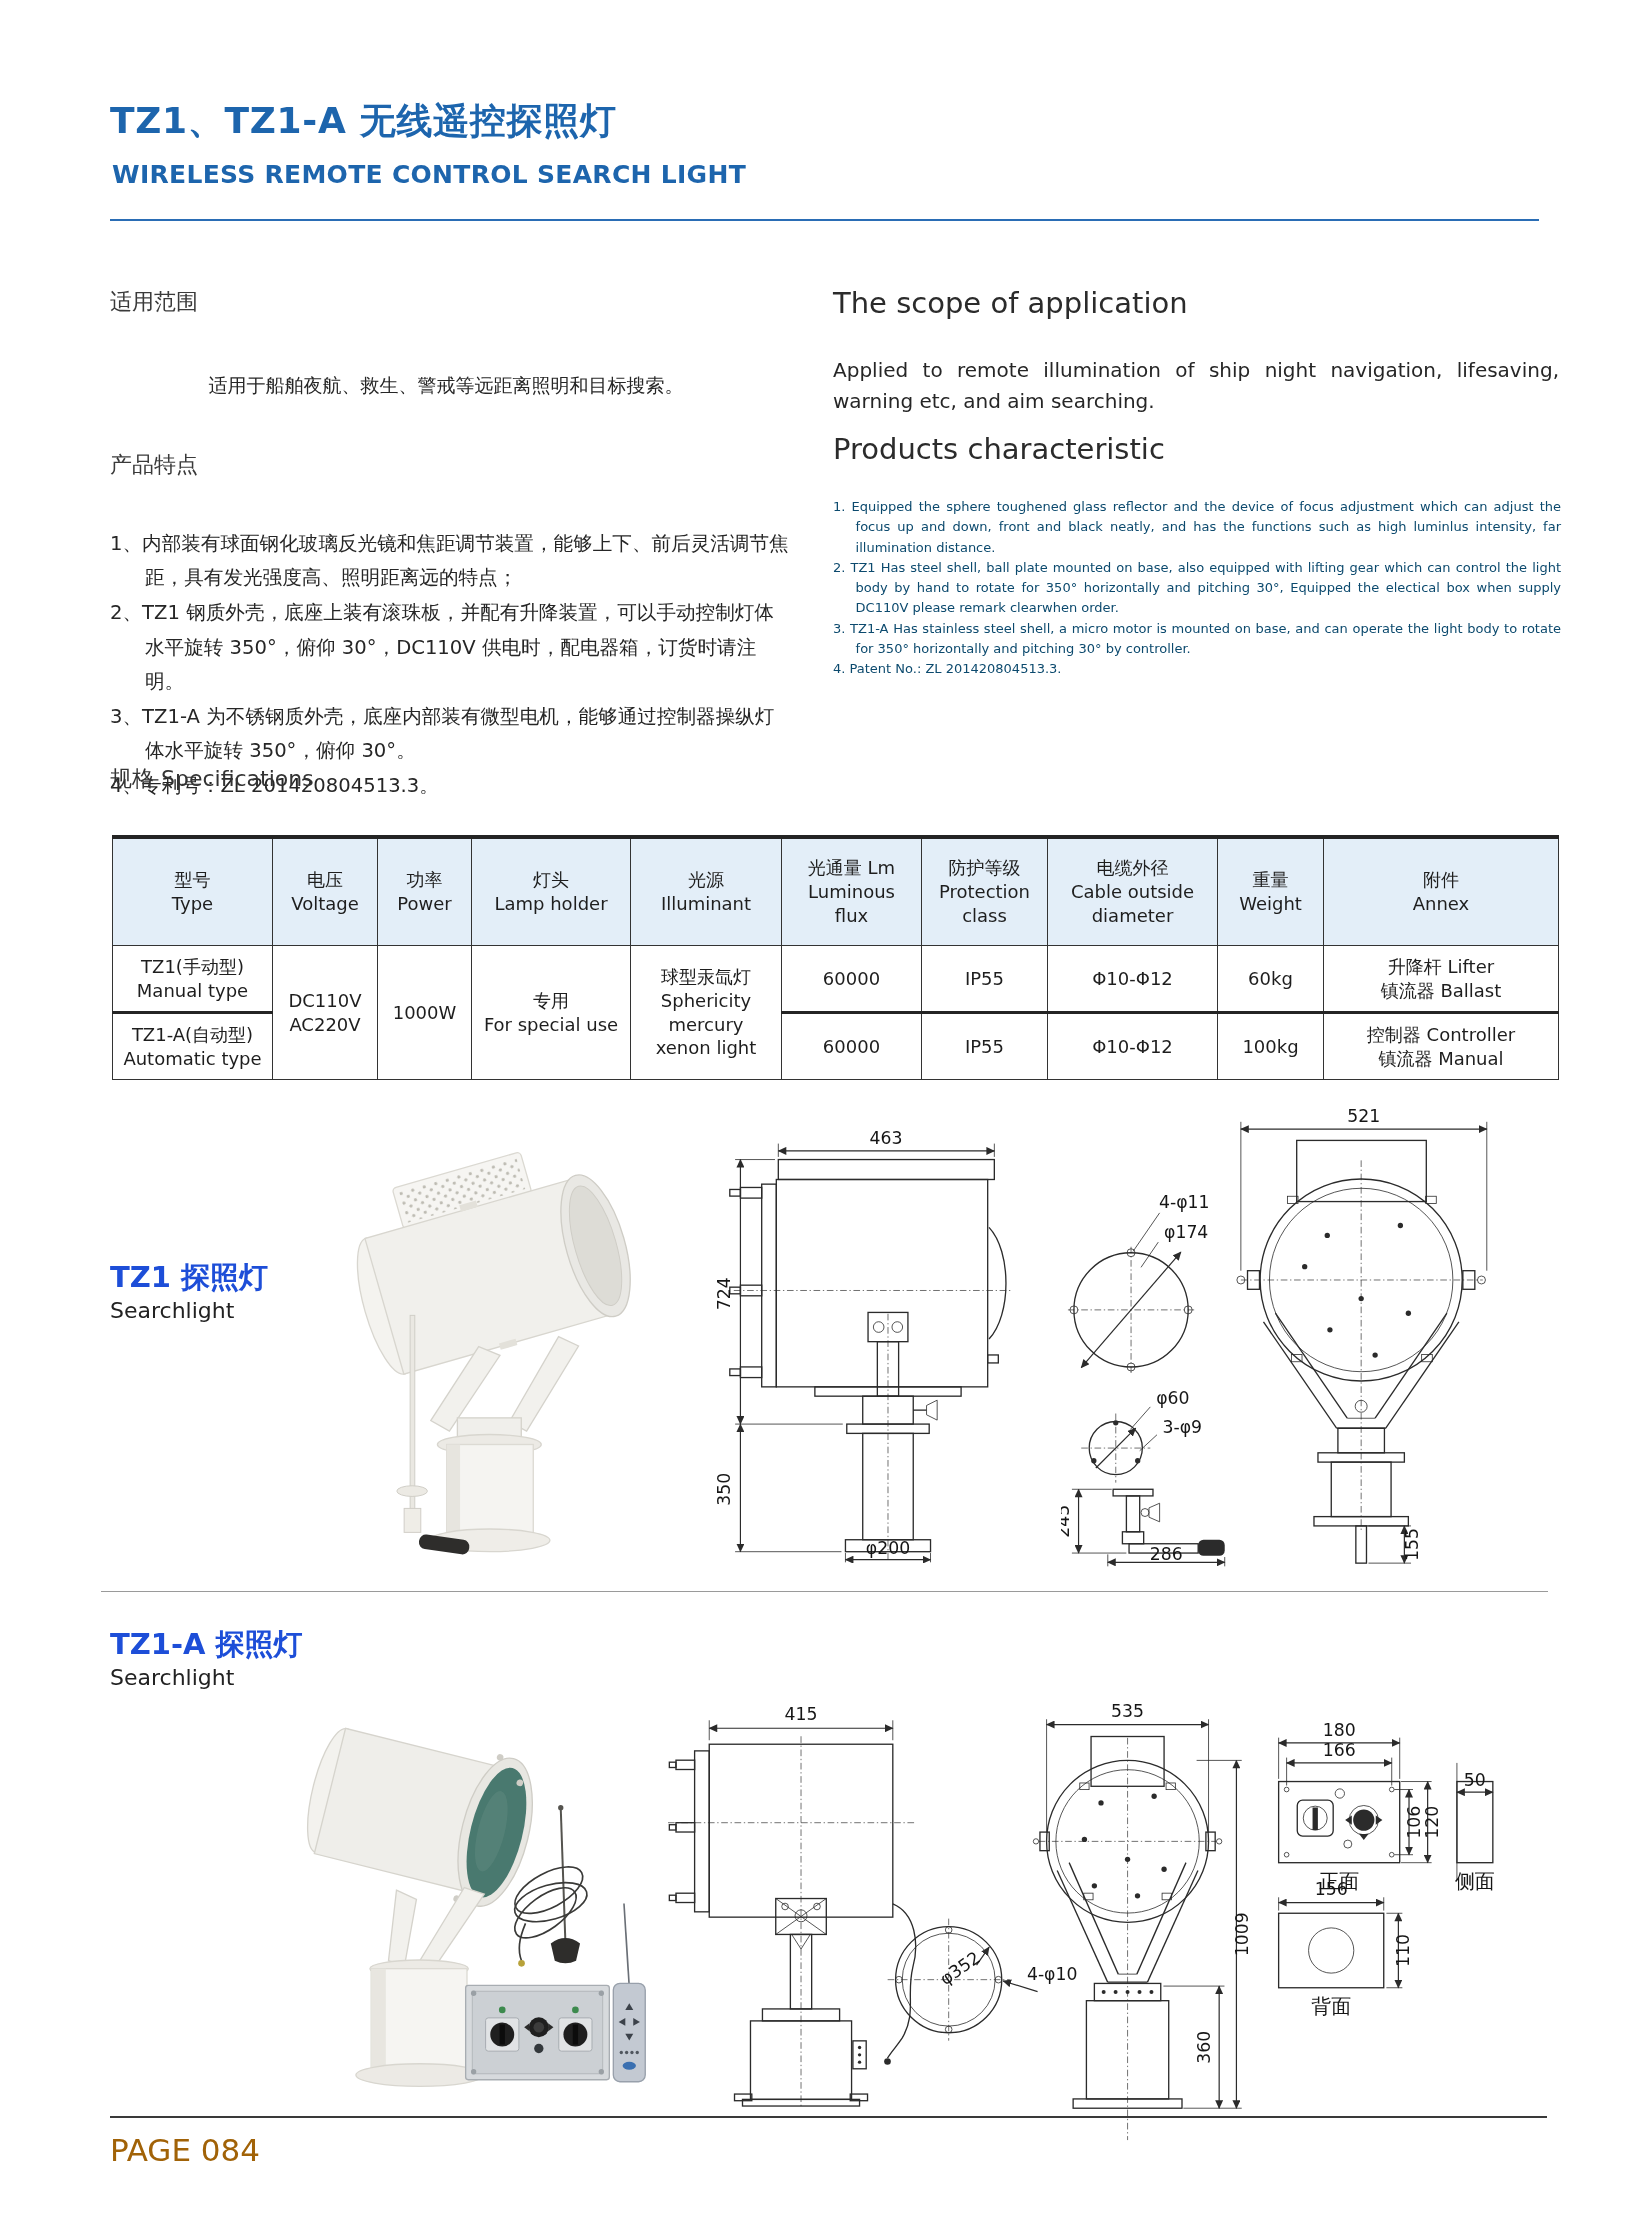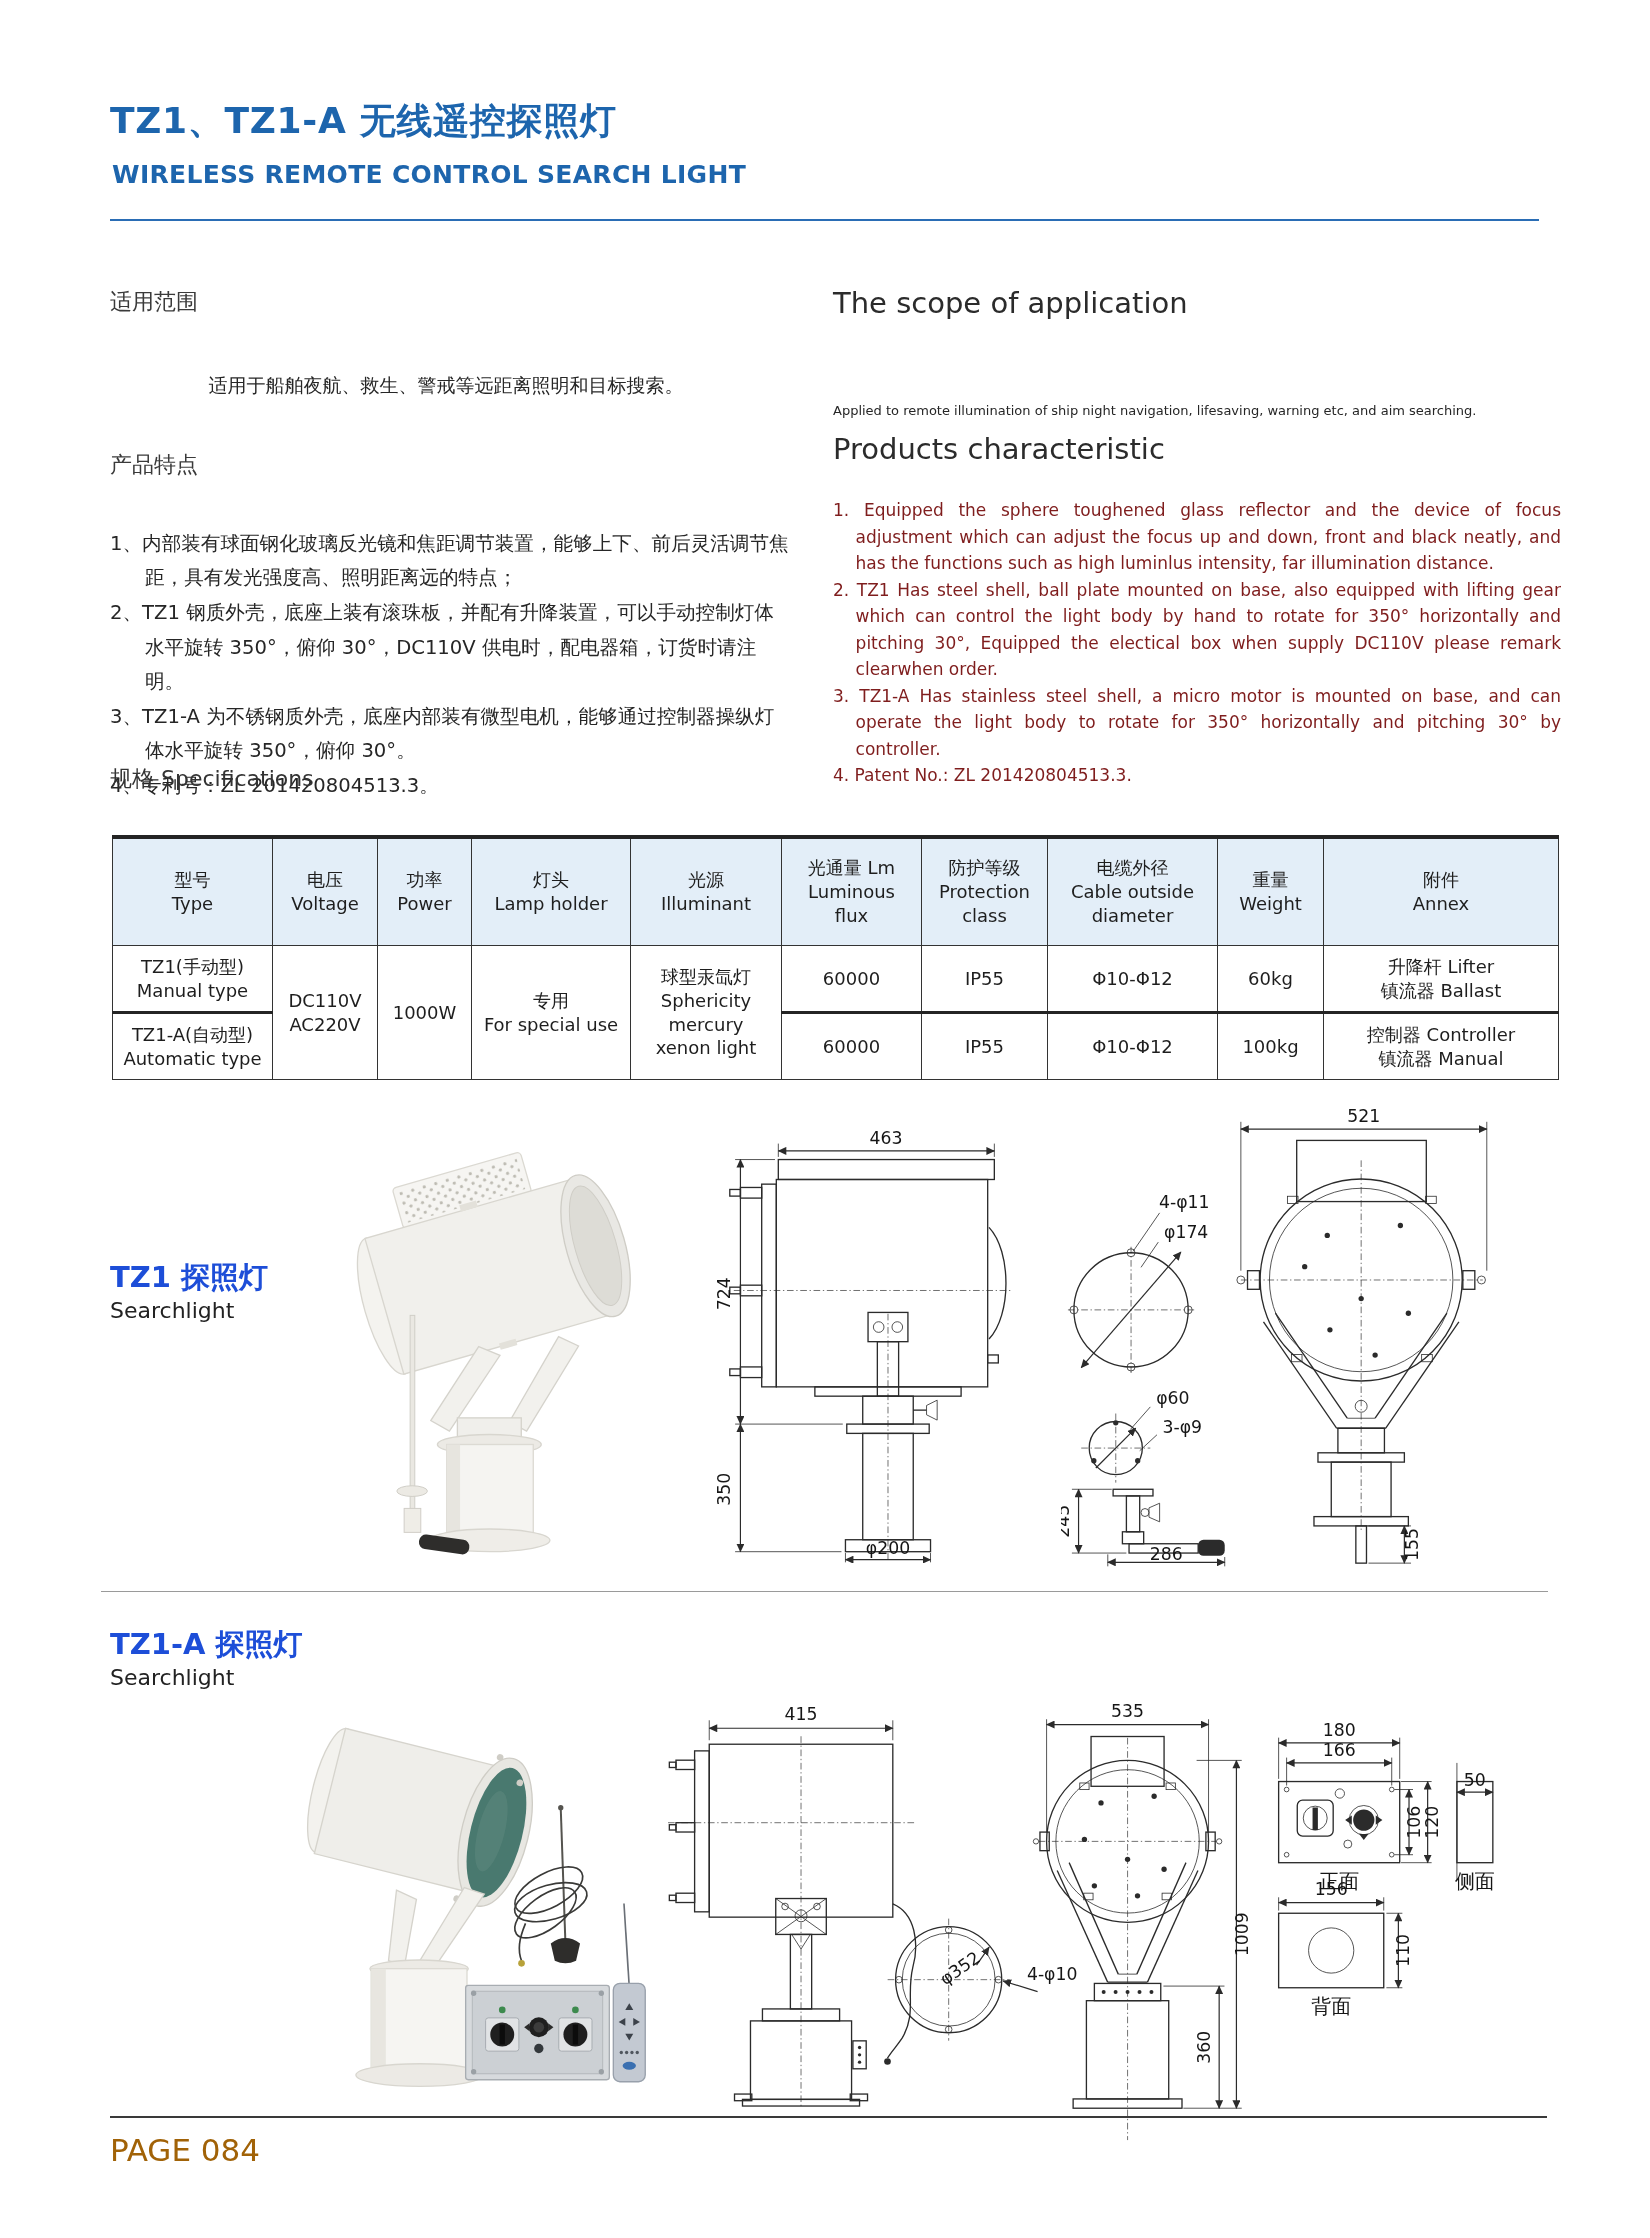--- a/index.html
+++ b/index.html
@@ -12,23 +12,23 @@
   .title-en{left:112px;top:160px;font-size:25px;font-weight:600;color:#1d65ad;letter-spacing:0.3px;}
   .title-rule{left:110px;top:219px;width:1429px;height:2px;background:#2a6db5;}
   .h-zh{font-size:22px;color:#3a3a3a;font-weight:400;}
   .h-en{font-size:29px;color:#2b2b2b;font-weight:400;}
   .zh-scope-h{left:110px;top:287px;}
   .zh-scope-b{left:110px;top:370px;width:672px;font-size:19px;line-height:1.6;color:#262626;text-align:center;}
   .zh-feat-h{left:110px;top:450px;}
   .zh-feat-list{left:110px;top:527px;width:682px;font-size:19.6px;line-height:1.74;color:#262626;}
   .zh-feat-list .feat-item{padding-left:35px;text-indent:-35px;margin:0 0 1.3px 0;}
   .en-scope-h{left:833px;top:286px;}
-  .en-scope-b{left:833px;top:355px;width:726px;font-size:13px;line-height:1.55;color:#262626;text-align:justify;margin-top:46px;}
+  .en-scope-b{left:833px;top:355px;width:726px;font-size:20px;line-height:1.55;color:#262626;text-align:justify;}
   .en-feat-h{left:833px;top:432px;}
-  .en-feat-list{left:833px;top:497px;width:728px;font-size:17px;line-height:1.56;color:#7f1d1d;text-align:justify;}
+  .en-feat-list{left:833px;top:497px;width:728px;font-size:13px;line-height:1.56;color:#0c4a6e;text-align:justify;}
   .en-feat-list .feat-item{padding-left:22.6px;text-indent:-22.6px;margin:0;}
   
   .specs-h{left:110px;top:764px;font-size:22px;color:#333;font-weight:400;}
   table.specs{position:absolute;left:112px;top:835px;width:1447px;border-collapse:collapse;table-layout:fixed;
     border-top:4px solid #242424;border-bottom:1.3px solid #333;}
   table.specs th,table.specs td{border-left:1.3px solid #333;border-right:1.3px solid #333;
     text-align:center;vertical-align:middle;font-weight:400;padding:4px 2.7px;font-size:18px;line-height:1.32;color:#1e1e1e;}
   table.specs thead th{background:#e3eef8;height:98px;border-bottom:1.3px solid #333;}
   table.specs tbody tr{height:67px;background:#ffffff;}
   table.specs tbody tr.row2 td{border-top:3.3px solid #242424;}

